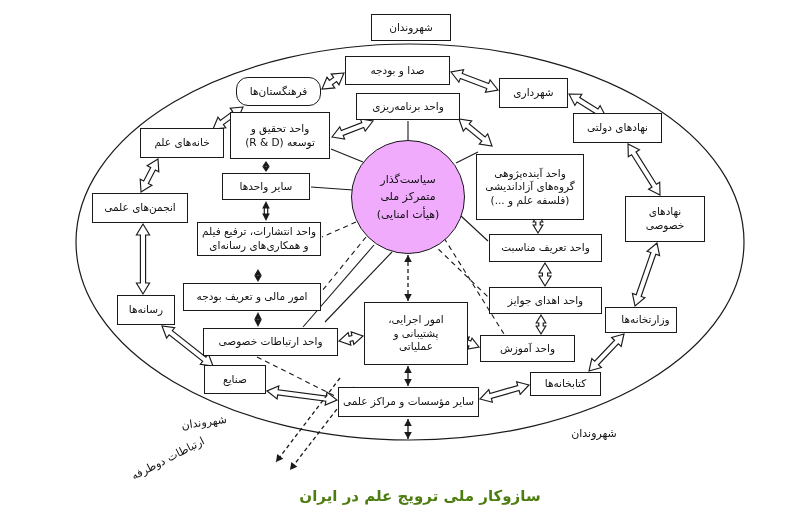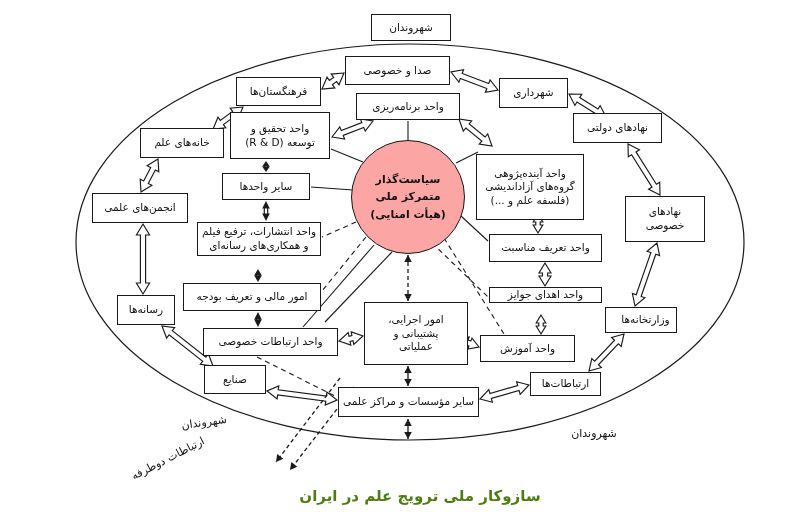--- a/index.html
+++ b/index.html
@@ -2,23 +2,23 @@
 <html lang="fa"><head>
 <meta charset="utf-8">
 <style>
   html,body{margin:0;padding:0;background:#fff;}
   .stage{position:relative;width:811px;height:527px;background:#fff;
          font-family:"DejaVu Sans",sans-serif;direction:rtl;overflow:hidden;}
   svg.canvas{position:absolute;left:0;top:0;}
   .node{position:absolute;background:#fff;border:1.4px solid #1a1a1a;box-sizing:border-box;
         display:flex;align-items:center;justify-content:center;text-align:center;
         font-size:10.5px;line-height:1.3;color:#111;white-space:pre-line;padding:1px 3px;}
-  .circle-node{position:absolute;background:#fca5a5;border:1.5px solid #1a1a1a;border-radius:50%;
+  .circle-node{position:absolute;background:#f0abfc;border:1.5px solid #1a1a1a;border-radius:50%;
         box-sizing:border-box;display:flex;align-items:center;justify-content:center;
-        text-align:center;font-weight:bold;font-size:11px;line-height:1.55;color:#111;white-space:pre-line;}
+        text-align:center;font-weight:normal;font-size:11px;line-height:1.55;color:#111;white-space:pre-line;}
   .lbl{position:absolute;font-size:11px;color:#111;text-align:center;}
   .caption{position:absolute;font-size:15px;font-weight:bold;color:#4d7c0f;text-align:center;}
 </style>
 </head>
 <body>
 
 <div class="stage">
   <svg class="canvas" width="811" height="527" id="lines">
       <ellipse cx="410" cy="242" rx="334" ry="198" fill="none" stroke="#1a1a1a" stroke-width="1.2"></ellipse>
       <line x1="408" y1="140" x2="408" y2="121" stroke="#1a1a1a" stroke-width="1.1"></line>
@@ -78,45 +78,45 @@
       <polygon points="408.0,255.0 404.2,262.0 411.8,262.0" fill="#1a1a1a" stroke="none"></polygon>
       <polygon points="408.0,301.0 404.2,294.0 411.8,294.0" fill="#1a1a1a" stroke="none"></polygon>
       <line x1="340" y1="378" x2="276" y2="462" stroke="#1a1a1a" stroke-width="1.3" stroke-dasharray="4 3"></line>
       <polygon points="276.0,462.0 277.2,454.1 283.3,458.7" fill="#1a1a1a" stroke="none"></polygon>
       <line x1="354" y1="387" x2="290" y2="470" stroke="#1a1a1a" stroke-width="1.3" stroke-dasharray="4 3"></line>
       <polygon points="290.0,470.0 291.3,462.1 297.3,466.8" fill="#1a1a1a" stroke="none"></polygon>
     </svg>
 
   <div id="boxes">
       <div class="node" style="left: 371px; top: 14px; width: 80px; height: 27px;">شهروندان</div>
-      <div class="node" style="left: 345px; top: 56px; width: 105px; height: 29px;">صدا و خصوصی</div>
-      <div class="node" style="left: 236px; top: 77px; width: 85px; height: 29px;">فرهنگستان‌ها</div>
+      <div class="node" style="left: 345px; top: 56px; width: 105px; height: 29px;">صدا و بودجه</div>
+      <div class="node" style="left: 236px; top: 77px; width: 85px; height: 29px; border-radius: 12px;">فرهنگستان‌ها</div>
       <div class="node" style="left: 356px; top: 93px; width: 104px; height: 27px;">واحد برنامه‌ریزی</div>
       <div class="node" style="left: 230px; top: 112px; width: 100px; height: 47px;">واحد تحقیق و
 توسعه (R &amp; D)</div>
       <div class="node" style="left: 140px; top: 128px; width: 84px; height: 30px;">خانه‌های علم</div>
       <div class="node" style="left: 222px; top: 173px; width: 88px; height: 27px;">سایر واحدها</div>
       <div class="node" style="left: 92px; top: 193px; width: 96px; height: 30px;">انجمن‌های علمی</div>
       <div class="node" style="left: 197px; top: 222px; width: 124px; height: 34px;">واحد انتشارات، ترفیع فیلم
 و همکاری‌های رسانه‌ای</div>
       <div class="node" style="left: 183px; top: 283px; width: 138px; height: 28px;">امور مالی و تعریف بودجه</div>
       <div class="node" style="left: 117px; top: 295px; width: 58px; height: 30px;">رسانه‌ها</div>
       <div class="node" style="left: 203px; top: 328px; width: 135px; height: 28px;">واحد ارتباطات خصوصی</div>
       <div class="node" style="left: 204px; top: 365px; width: 62px; height: 29px;">صنایع</div>
       <div class="node" style="left: 364px; top: 302px; width: 104px; height: 63px;">امور اجرایی،
 پشتیبانی و
 عملیاتی</div>
       <div class="node" style="left: 338px; top: 387px; width: 141px; height: 30px;">سایر مؤسسات و مراکز علمی</div>
       <div class="node" style="left: 480px; top: 335px; width: 95px; height: 27px;">واحد آموزش</div>
-      <div class="node" style="left: 489px; top: 287px; width: 113px; height: 16px;">واحد اهدای جوایز</div>
+      <div class="node" style="left: 489px; top: 287px; width: 113px; height: 27px;">واحد اهدای جوایز</div>
       <div class="node" style="left: 489px; top: 234px; width: 113px; height: 28px;">واحد تعریف مناسبت</div>
       <div class="node" style="left: 476px; top: 154px; width: 108px; height: 66px;">واحد آینده‌پژوهی
 گروه‌های آزاداندیشی
 (فلسفه علم و ...)</div>
-      <div class="node" style="left: 530px; top: 372px; width: 71px; height: 24px;">ارتباطات‌ها</div>
+      <div class="node" style="left: 530px; top: 372px; width: 71px; height: 24px;">کتابخانه‌ها</div>
       <div class="node" style="left: 605px; top: 307px; width: 72px; height: 26px; padding-left: 12px;">وزارتخانه‌ها</div>
       <div class="node" style="left: 625px; top: 196px; width: 80px; height: 46px;">نهادهای
 خصوصی</div>
       <div class="node" style="left: 573px; top: 113px; width: 89px; height: 30px;">نهادهای دولتی</div>
       <div class="node" style="left: 499px; top: 78px; width: 69px; height: 30px;">شهرداری</div>
     </div>
 
   <div class="circle-node" style="left:351px;top:140px;width:114px;height:114px;">سیاست‌گذار
 متمرکز ملی
 (هیأت امنایی)</div>

